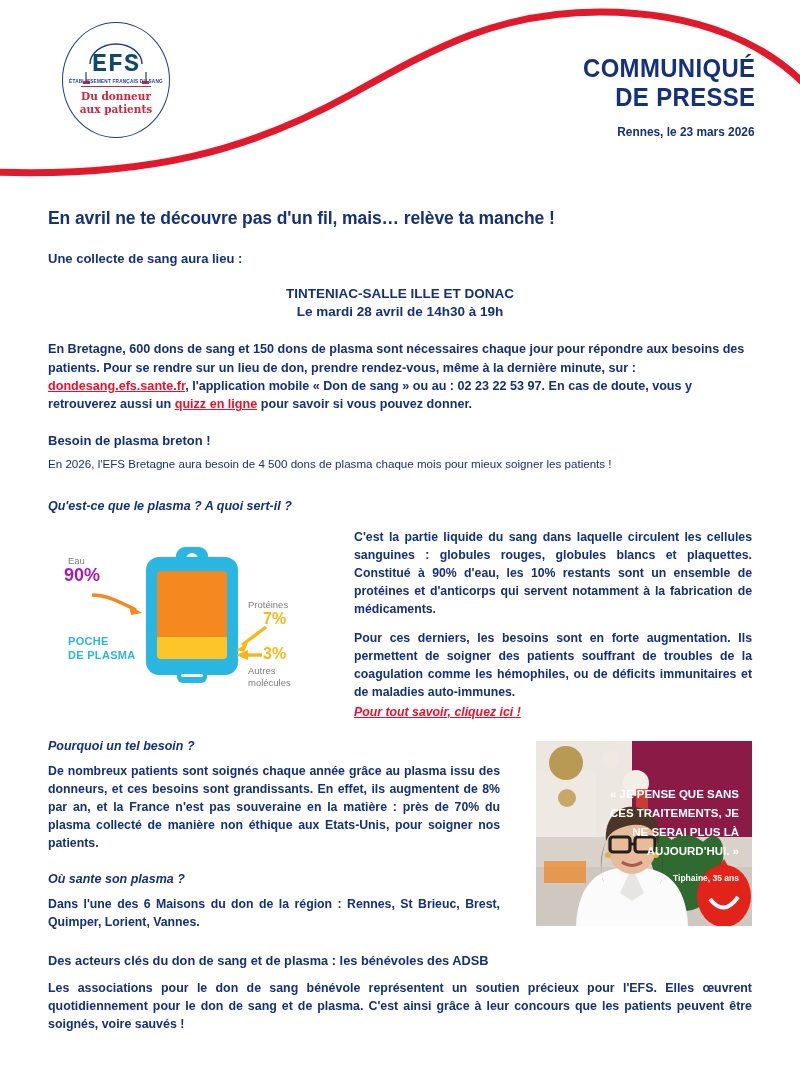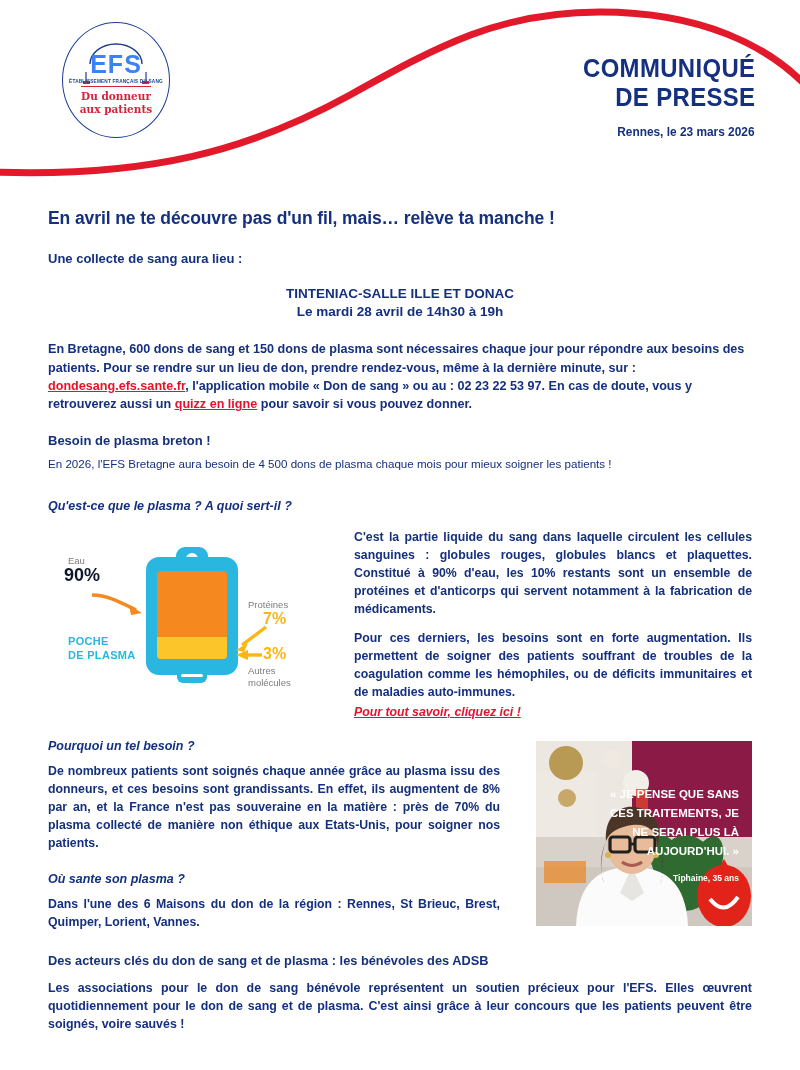--- a/index.html
+++ b/index.html
@@ -24,22 +24,22 @@
     position:absolute;left:0;top:0;width:108px;height:116px;
     border:1px solid #1c3f94;border-radius:50%;
     background:#ffffff;
     box-sizing:border-box;
   }
   .logo-inner{
     position:absolute;left:0;top:0;width:108px;height:116px;
   }
   .logo-efs{
     position:absolute;left:0;top:30px;width:108px;text-align:center;
-    font-family:Liberation Sans, sans-serif;
-    font-weight:bold;font-size:25px;letter-spacing:1px;color:#3b82f6;
+    font-family:Liberation Mono, monospace;
+    font-weight:bold;font-size:25px;letter-spacing:1px;color:#0c4a6e;
     line-height:1;
   }
   .logo-sub{
     position:absolute;left:0;top:57px;width:108px;text-align:center;
     font-size:4.6px;letter-spacing:.2px;color:#1c3f94;font-weight:bold;
     transform:scaleX(1.02);
   }
   .logo-rule{
     position:absolute;left:19px;top:64px;width:70px;height:1px;background:#d4243b;
   }
@@ -142,21 +142,21 @@
     position:absolute;left:11px;top:26px;width:70px;height:88px;
     background:#f5891f;border-radius:4px;overflow:hidden;
   }
   .bag-fill-low{
     position:absolute;left:0;bottom:0;width:70px;height:22px;
     background:#fcc52a;
   }
 
   .lbl{position:absolute;font-family:"Liberation Sans", sans-serif;}
   .lbl-eau{left:20px;top:28px;font-size:9.5px;color:#7d7d7d;}
-  .lbl-90{left:16px;top:38px;font-size:18px;font-weight:bold;color:#0f172a;}
+  .lbl-90{left:16px;top:38px;font-size:18px;font-weight:bold;color:#a21caf;}
   .lbl-poche{
     left:20px;top:108px;font-size:11px;font-weight:bold;color:#29b6e0;
     line-height:1.25;letter-spacing:.3px;
   }
   .lbl-prot{left:200px;top:72px;font-size:9.5px;color:#7d7d7d;}
   .lbl-7{left:215px;top:83px;font-size:16px;font-weight:bold;color:#fbb615;}
   .lbl-3{left:215px;top:118px;font-size:16px;font-weight:bold;color:#fbb615;}
   .lbl-autres{
     left:200px;top:138px;font-size:9.5px;color:#7d7d7d;line-height:1.25;
   }

